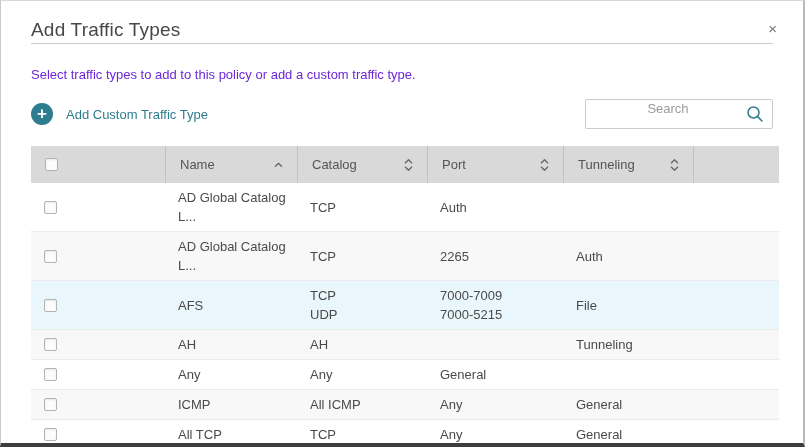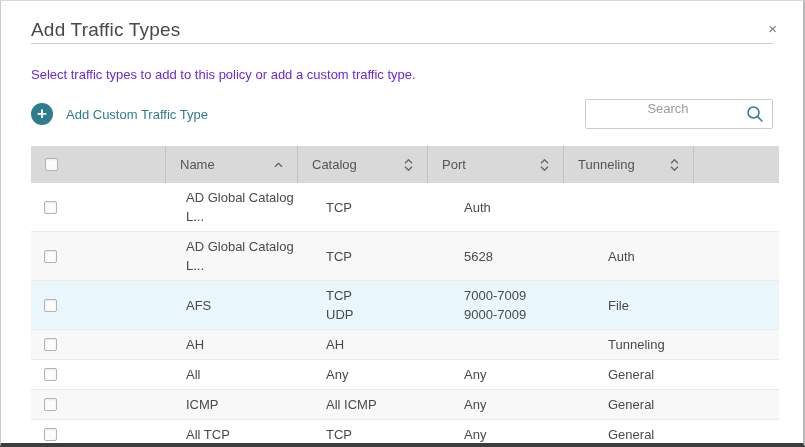--- a/index.html
+++ b/index.html
@@ -75,21 +75,21 @@
   input[type="checkbox"]{
     appearance:none; -webkit-appearance:none;
     width:13px; height:13px;
     border:1px solid #b3b3b3; border-radius:2px;
     background:#fcfcfc;
     box-shadow:inset 0 1px 2px rgba(0,0,0,.08);
     cursor:pointer; margin:0;
   }
   .tbody .row{
     border-bottom:1px solid #ebebeb;
-    background:#fff; cursor:pointer;gap:8px;
+    background:#fff; cursor:pointer;
   }
   .tbody .row.even{ background:#f8f8f8; }
   .tbody .row.highlight{ background:var(--highlight, #e9f6fc); }
   .cell{
     padding:5px 4px 5px 13px;
     line-height:19px; min-height:29px;
     display:flex; align-items:center;
     white-space:pre-line; color:#4a4a4a;
   }
 </style>
@@ -179,51 +179,50 @@
     <div class="cell">TCP</div>
     <div class="cell">Auth</div>
     <div class="cell"></div>
   </div>
         <div class="grid-row row even">
     <div class="cell check-cell">
       <input type="checkbox" style="">
     </div>
     <div class="cell">AD Global Catalog L...</div>
     <div class="cell">TCP</div>
-    <div class="cell">5628</div>
+    <div class="cell">2265</div>
     <div class="cell">Auth</div>
     <div class="cell"></div>
   </div>
         <div class="grid-row row highlight">
     <div class="cell check-cell">
       <input type="checkbox" style="">
     </div>
     <div class="cell">AFS</div>
     <div class="cell">TCP
 UDP</div>
     <div class="cell">7000-7009
-9000-7009</div>
+7000-5215</div>
     <div class="cell">File</div>
     <div class="cell"></div>
   </div>
         <div class="grid-row row even">
     <div class="cell check-cell">
       <input type="checkbox" style="">
     </div>
     <div class="cell">AH</div>
     <div class="cell">AH</div>
     <div class="cell"></div>
     <div class="cell">Tunneling</div>
     <div class="cell"></div>
   </div>
         <div class="grid-row row">
     <div class="cell check-cell">
       <input type="checkbox" style="">
     </div>
-    <div class="cell">All</div>
     <div class="cell">Any</div>
     <div class="cell">Any</div>
     <div class="cell">General</div>
     <div class="cell"></div>
   </div>
         <div class="grid-row row even">
     <div class="cell check-cell">
       <input type="checkbox" style="">
     </div>
     <div class="cell">ICMP</div>

